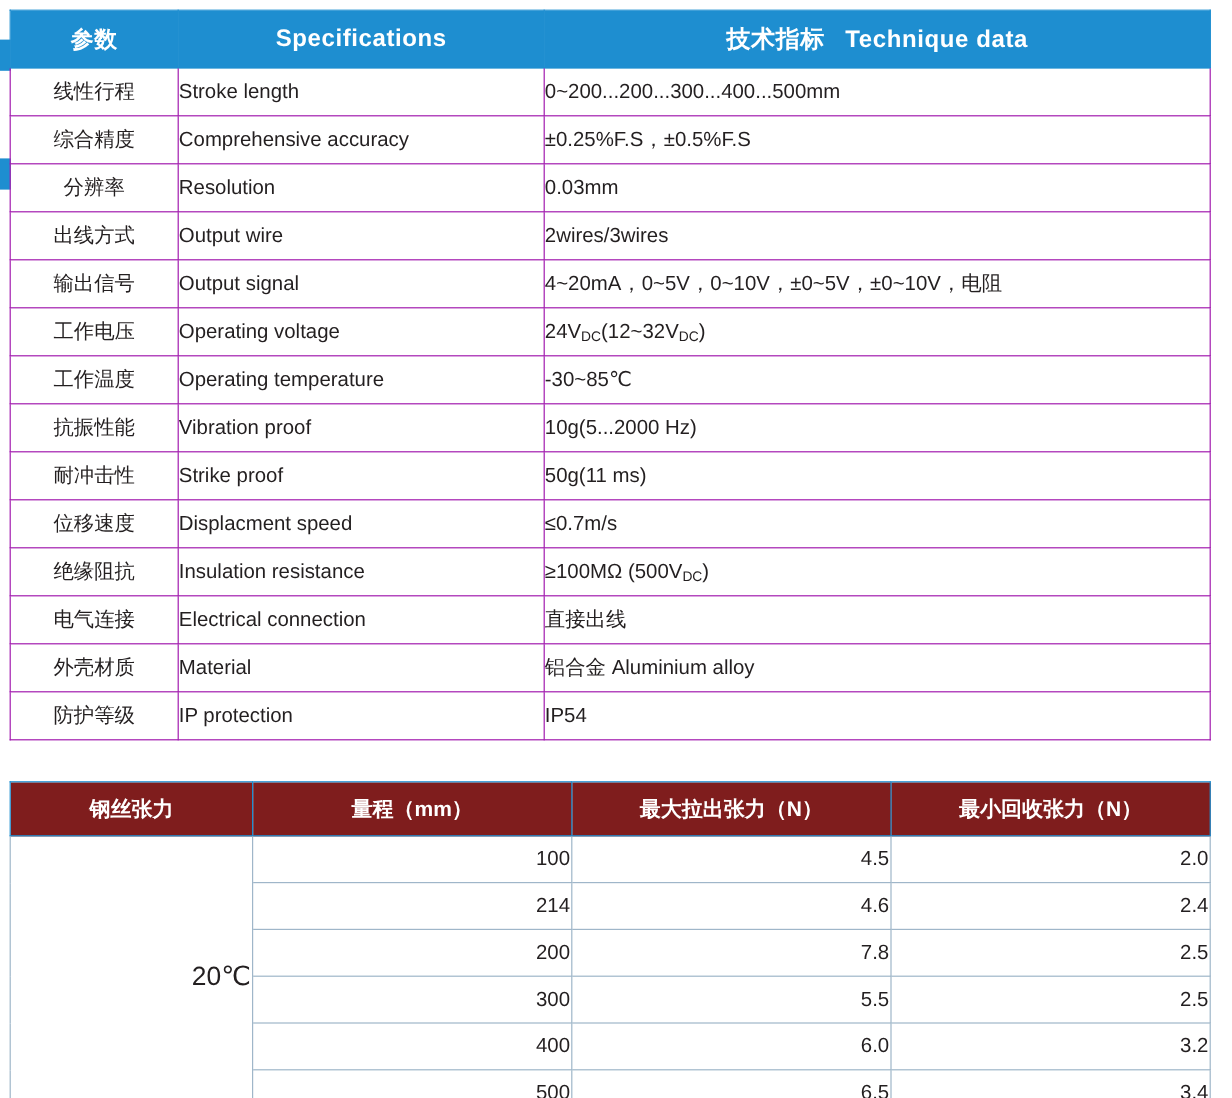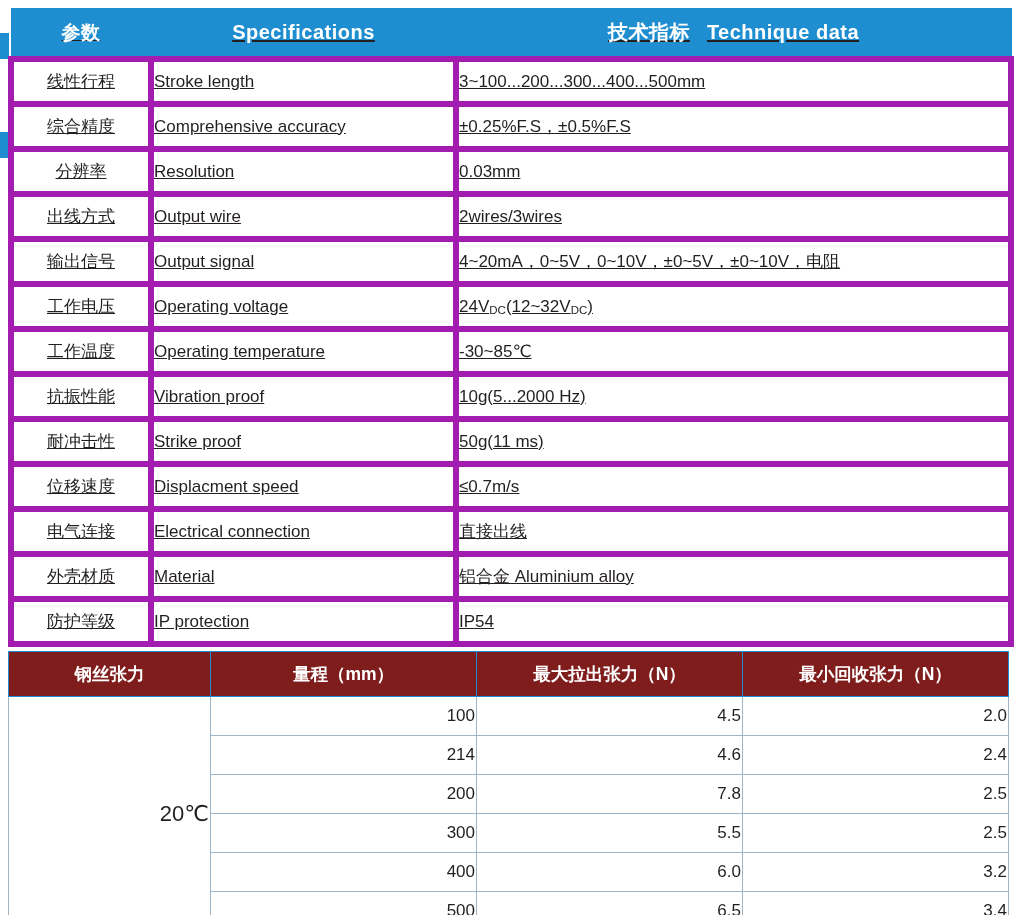--- a/index.html
+++ b/index.html
@@ -22,30 +22,29 @@
     height: 915px;
     box-sizing: border-box;
   }
 
   
   .spec-wrap {
     position: absolute;
     left: 8px;
     top: 8px;
     width: 1000px;
-    text-decoration: underline;
   }
 
   table.spec {
     border-collapse: collapse;
     width: 1000px;
     table-layout: fixed;
   }
   table.spec th, table.spec td {
-    border: 6px solid #a21caf;
+    border: 1px solid #a21caf;
     padding: 0;
     vertical-align: middle;
   }
   table.spec thead th {
     background: #1e8ed0;
     color: #ffffff;
     font-size: 20px;
     font-weight: bold;
     height: 47px;
     text-align: center;
@@ -148,21 +147,21 @@
           <th>Specifications</th>
           <th class="th-tech">
             <span class="cn">技术指标</span><span>Technique data</span>
           </th>
         </tr>
       </thead>
       <tbody>
         <tr>
           <td class="c-cn">线性行程</td>
           <td class="c-en">Stroke length</td>
-          <td class="c-val">3~100...200...300...400...500mm</td>
+          <td class="c-val">0~200...200...300...400...500mm</td>
         </tr>
         <tr>
           <td class="c-cn">综合精度</td>
           <td class="c-en">Comprehensive  accuracy</td>
           <td class="c-val">±0.25%F.S，±0.5%F.S</td>
         </tr>
         <tr>
           <td class="c-cn">分辨率</td>
           <td class="c-en">Resolution</td>
           <td class="c-val">0.03mm</td>
@@ -194,20 +193,25 @@
         </tr>
         <tr>
           <td class="c-cn">耐冲击性</td>
           <td class="c-en">Strike proof</td>
           <td class="c-val">50g(11 ms)</td>
         </tr>
         <tr>
           <td class="c-cn">位移速度</td>
           <td class="c-en">Displacment speed</td>
           <td class="c-val">≤0.7m/s</td>
+        </tr>
+        <tr>
+          <td class="c-cn">绝缘阻抗</td>
+          <td class="c-en">Insulation resistance</td>
+          <td class="c-val" id="val-insulation"><span>≥100MΩ (500V</span><span class="sub">DC</span><span>)</span></td>
         </tr>
         <tr>
           <td class="c-cn">电气连接</td>
           <td class="c-en">Electrical connection</td>
           <td class="c-val">直接出线</td>
         </tr>
         <tr>
           <td class="c-cn">外壳材质</td>
           <td class="c-en">Material</td>
           <td class="c-val">铝合金  Aluminium alloy</td>

